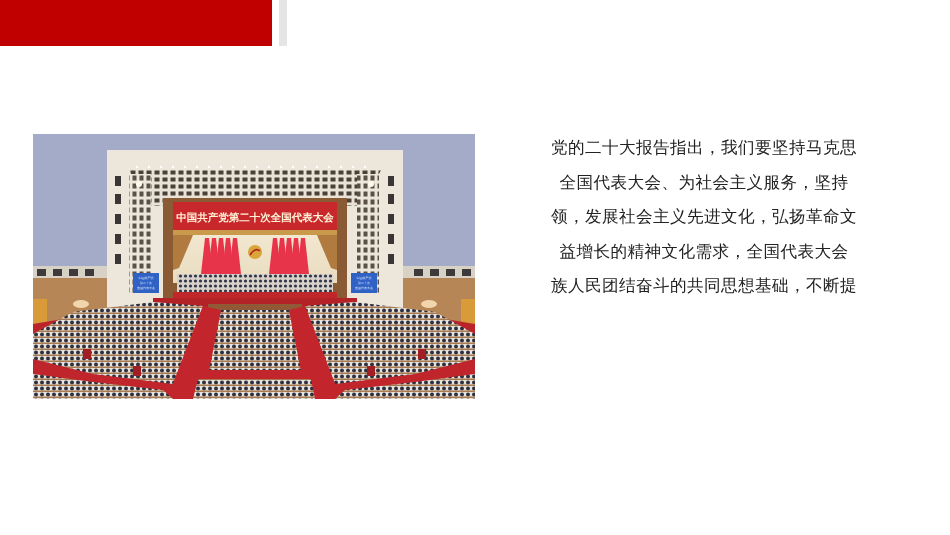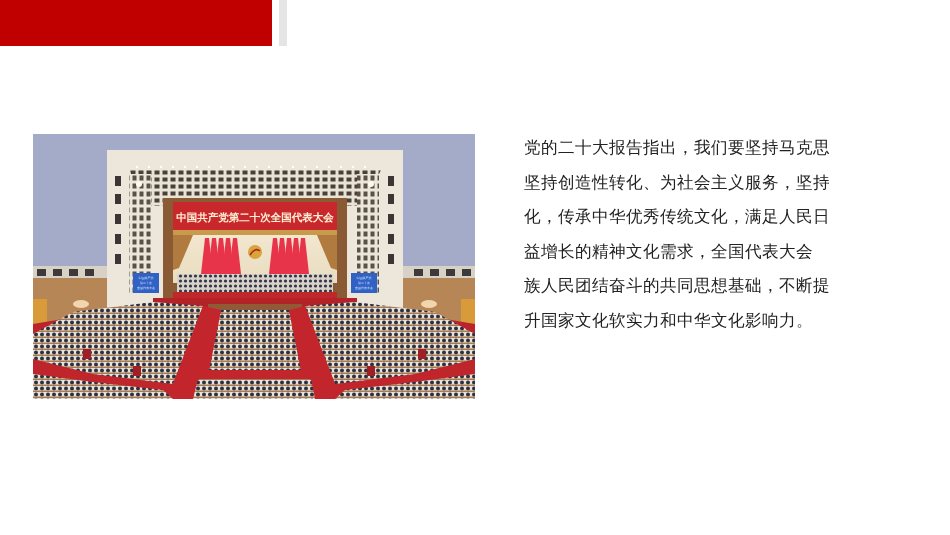--- a/index.html
+++ b/index.html
@@ -20,21 +20,21 @@
     position: absolute; left: 33px; top: 134px; width: 442px; height: 265px;
     overflow: hidden;
   }
   .photo svg { display: block; }
   .body-text {
     position: absolute; left: 524px; top: 131px; width: 360px;
     font-family: "DejaVu Serif", "Liberation Serif", serif;
     font-size: 16.6px; line-height: 34.6px; color: #222222;
     letter-spacing: 0.4px;
   }
-  .body-text .line { display: block; white-space: nowrap; }
+  .body-text .line { display: block; white-space: nowrap; text-align: center; }
 </style>
 </head>
 <body>
 
 <div class="top-red-bar"></div>
 <div class="top-gray-bar"></div>
 
 <div class="photo">
   <svg width="442" height="265" viewBox="0 0 442 265" xmlns="http://www.w3.org/2000/svg">
     <defs>
@@ -186,18 +186,17 @@
     <rect x="168" y="236" width="108" height="9" fill="#c2262c"></rect>
     <rect x="50" y="215" width="8" height="10" fill="#a01e24"></rect>
     <rect x="385" y="215" width="8" height="10" fill="#a01e24"></rect>
     <rect x="100" y="232" width="8" height="10" fill="#a01e24"></rect>
     <rect x="334" y="232" width="8" height="10" fill="#a01e24"></rect>
   </svg>
 </div>
 
 <div class="body-text">
   <span class="line">党的二十大报告指出，我们要坚持马克思</span>
-  <span class="line">坚持创造性转化、为社会主义服务，坚持</span>
-  <span class="line">化，传承中华优秀传统文化，满足人民日</span>
+  <span class="line">全国代表大会、为社会主义服务，坚持</span>
+  <span class="line">领，发展社会主义先进文化，弘扬革命文</span>
   <span class="line">益增长的精神文化需求，全国代表大会</span>
   <span class="line">族人民团结奋斗的共同思想基础，不断提</span>
-  <span class="line">升国家文化软实力和中华文化影响力。</span>
 </div>
 
 </body></html>

